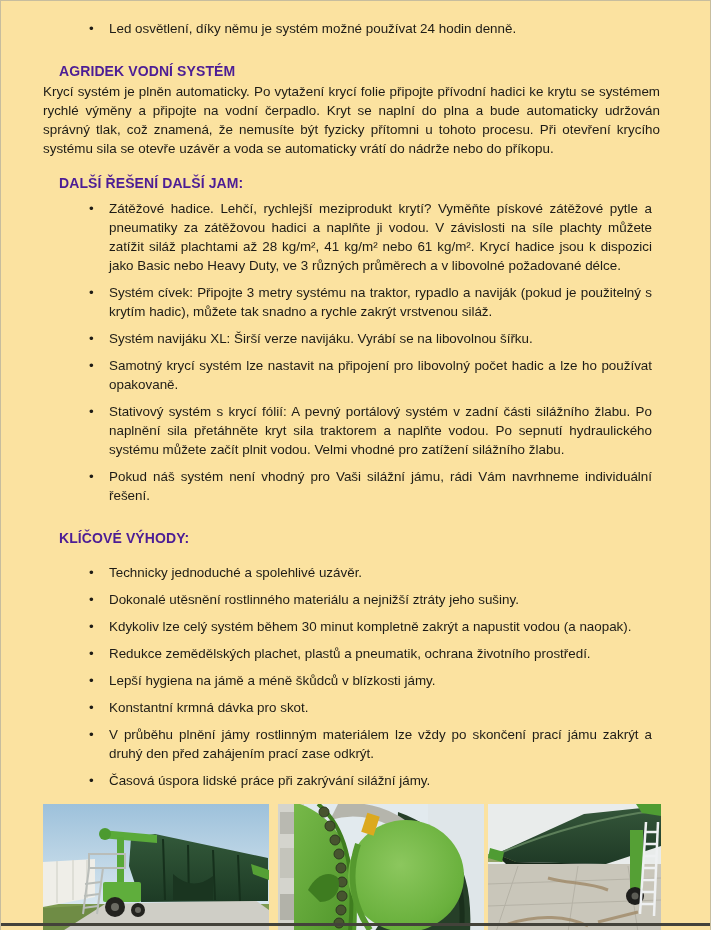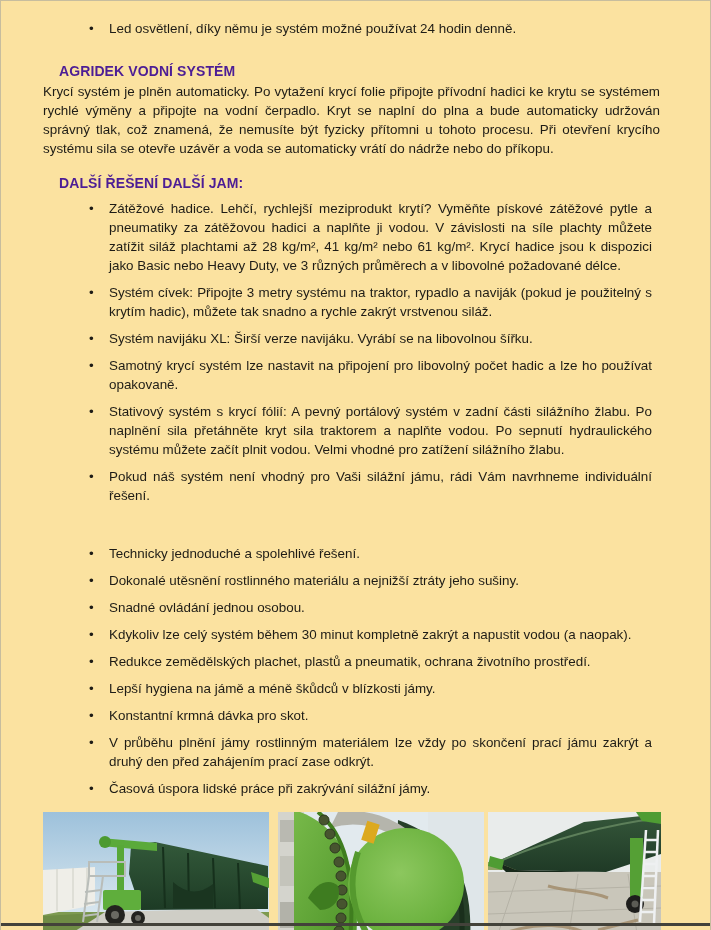--- a/index.html
+++ b/index.html
@@ -91,30 +91,28 @@
       <div class="bullet-item body-text">
           <div class="bullet-text">Stativový systém s krycí fólií: A pevný portálový systém v zadní části silážního žlabu. Po naplnění sila přetáhněte kryt sila traktorem a naplňte vodou. Po sepnutí hydraulického systému můžete začít plnit vodou. Velmi vhodné pro zatížení silážního žlabu.</div>
         </div>
       <div class="bullet-item body-text">
           <div class="bullet-text">Pokud náš systém není vhodný pro Vaši silážní jámu, rádi Vám navrhneme individuální řešení.</div>
         </div>
     </div>
 
     <div class="gap-sm"></div>
 
+    <h2 class="section-heading">KLÍČOVÉ VÝHODY:</h2>
     <div class="gap-xs"></div>
     <div class="vyhody">
       <div class="bullet-item body-text">
-          <div class="bullet-text">Technicky jednoduché a spolehlivé řešení.</div>
+          <div class="bullet-text">Technicky jednoduché a spolehlivé uzávěr.</div>
         </div>
       <div class="bullet-item body-text">
           <div class="bullet-text">Dokonalé utěsnění rostlinného materiálu a nejnižší ztráty jeho sušiny.</div>
-        </div>
-      <div class="bullet-item body-text">
-          <div class="bullet-text">Snadné ovládání jednou osobou.</div>
         </div>
       <div class="bullet-item body-text">
           <div class="bullet-text">Kdykoliv lze celý systém během 30 minut kompletně zakrýt a napustit vodou (a naopak).</div>
         </div>
       <div class="bullet-item body-text">
           <div class="bullet-text">Redukce zemědělských plachet, plastů a pneumatik, ochrana životního prostředí.</div>
         </div>
       <div class="bullet-item body-text">
           <div class="bullet-text">Lepší hygiena na jámě a méně škůdců v blízkosti jámy.</div>
         </div>

